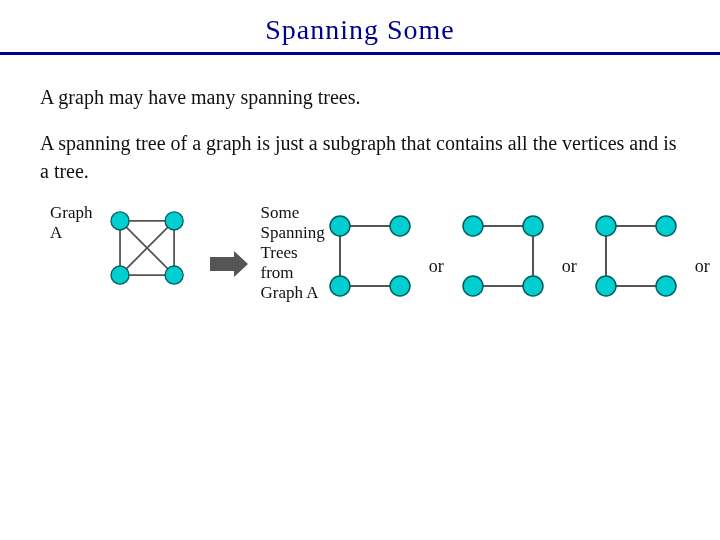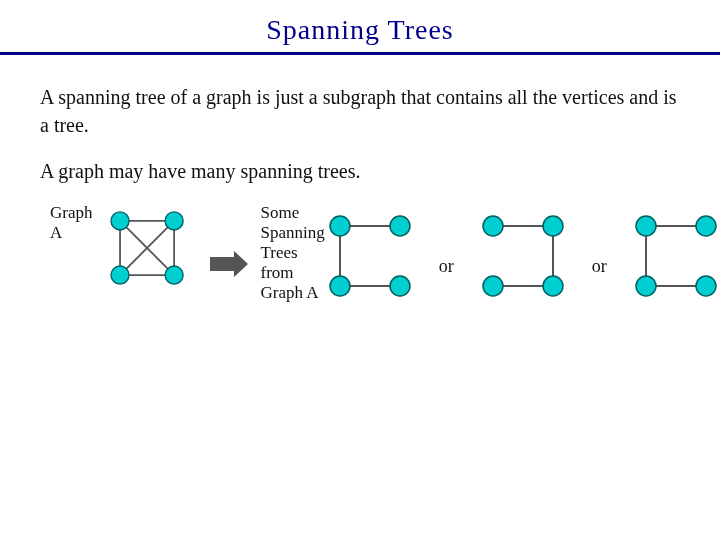--- a/index.html
+++ b/index.html
@@ -79,21 +79,21 @@
 
     .graphs-row {
       display: flex;
       align-items: center;
       gap: 8px;
     }
 
     .or-text {
       font-size: 18px;
       color: #111;
-      margin: 0 16px;
+      margin: 0 6px;
       align-self: center;
       padding-top: 20px;
     }
 
     
     svg.graph {
       display: inline-block;
     }
 
     .arrow-right {
@@ -101,26 +101,26 @@
       align-self: center;
       margin: 0 10px;
       padding-top: 20px;
     }
   </style>
 </head>
 <body>
 
 <div class="page">
   <div class="header">
-    <h1>Spanning Trees</h1>
+    <h1>Spanning Some</h1>
   </div>
 
   <div class="content">
+    <p class="paragraph">A graph may have many spanning trees.</p>
     <p class="paragraph">A spanning tree of a graph is just a subgraph that contains all the vertices and is a tree.</p>
-    <p class="paragraph">A graph may have many spanning trees.</p>
 
     <div class="diagram-area">
 
       <div class="graph-label-area">
         <span class="graph-label">Graph A</span>
 
         <svg class="graph" width="100" height="90" viewBox="0 0 100 90">
 
           <line x1="20" y1="15" x2="80" y2="15" stroke="#555" stroke-width="2"></line>
           <line x1="20" y1="75" x2="80" y2="75" stroke="#555" stroke-width="2"></line>

